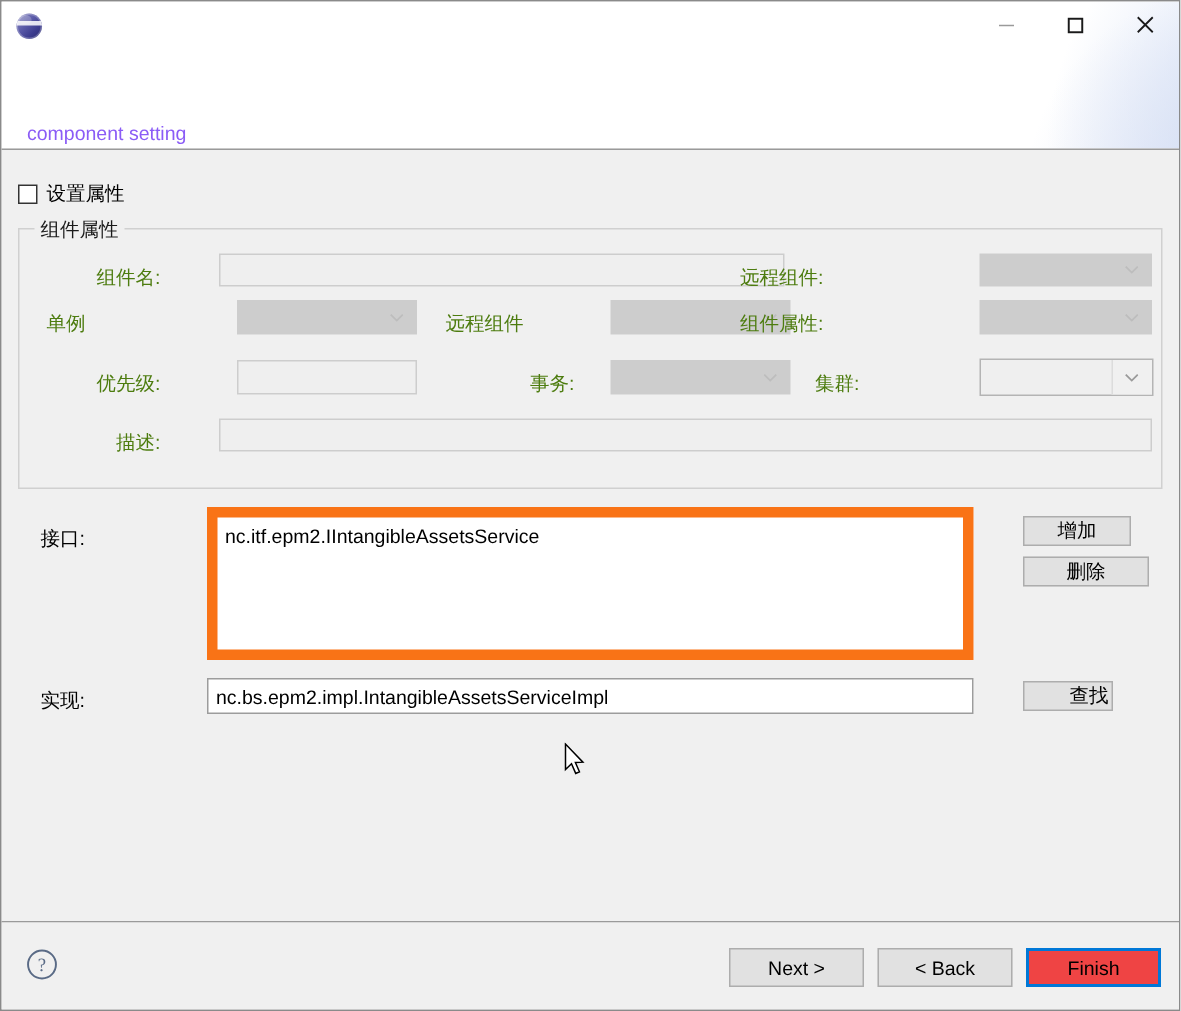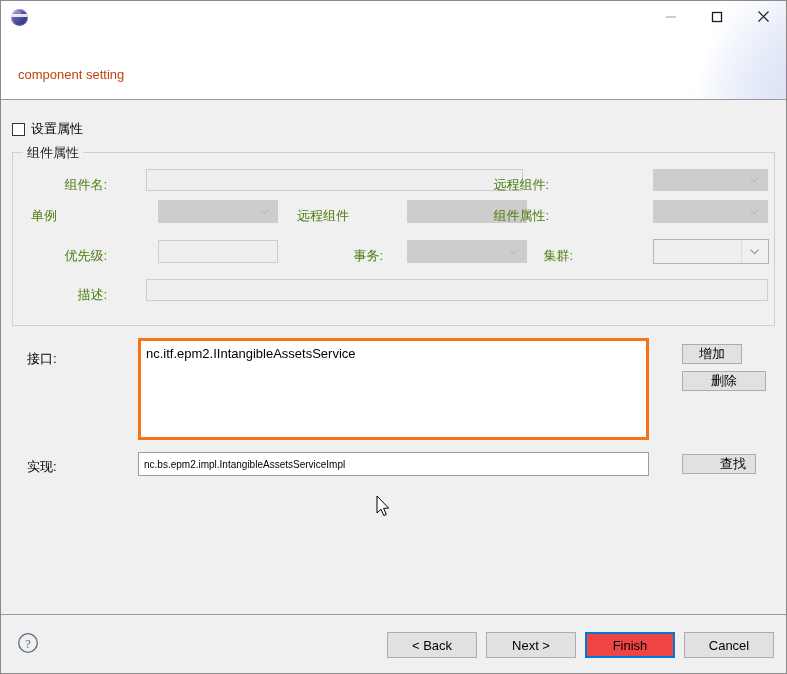--- a/index.html
+++ b/index.html
@@ -88,23 +88,23 @@
   .wizard-title {
     position: absolute;
     left: 9px; top: 37px;
     font-size: 15px;
     font-weight: bold;
     color: #101010;
     letter-spacing: 0.1px;
   }
   .wizard-subtitle {
     position: absolute;
-    left: 17px; top: 66px;
-    font-size: 13px;
-    color: #c2410c;
+    left: 17px; top: 80px;
+    font-size: 13px;
+    color: #8b5cf6;
   }
   .header-rule {
     position: absolute;
     left: 0; top: 98px;
     width: 785px;
     height: 1px;
     background: #9a9a9a;
   }
 
   
@@ -200,41 +200,41 @@
   
   .row-label {
     position: absolute;
     font-size: 13px;
     color: #000;
   }
   .bigbox {
     position: absolute;
     box-sizing: border-box;
     background: #ffffff;
-    border: 3px solid #f97316;
+    border: 7px solid #f97316;
     overflow: hidden;
   }
   .bigbox .txt {
     position: absolute;
     left: 5px; top: 5px;
     font-size: 13px;
     color: #000;
     white-space: nowrap;
   }
   .impbox {
     position: absolute;
     box-sizing: border-box;
     background: #ffffff;
     border: 1px solid #9c9c9c;
     display: flex;
     align-items: center;
     padding-left: 5px;
   }
   .impbox .txt {
-    font-size: 10px;
+    font-size: 13px;
     color: #000;
     white-space: nowrap;
   }
 
   .sidebtn {
     position: absolute;
     box-sizing: border-box;
     background: #e1e1e1;
     border: 1px solid #adadad;
     font-size: 13px;
@@ -401,45 +401,44 @@
       </div>
 
       <div class="fld-label rt" style="left:18px; top:133px; width:76px;">描述:</div>
       <div class="textbox" style="left:133px; top:126px; width:622px; height:22px;"></div>
     </div>
 
     <div class="row-label" style="left:26px; top:250px;">接口:</div>
     <div class="bigbox" style="left:137px; top:238px; width:511px; height:102px;">
       <div class="txt">nc.itf.epm2.IIntangibleAssetsService</div>
     </div>
-    <div class="sidebtn" style="left:681px; top:244px; width:60px; height:20px;">增加</div>
+    <div class="sidebtn" style="left:681px; top:244px; width:72px; height:20px;">增加</div>
     <div class="sidebtn" style="left:681px; top:271px; width:84px; height:20px;">删除</div>
 
     <div class="row-label" style="left:26px; top:358px;">实现:</div>
     <div class="impbox" style="left:137px; top:352px; width:511px; height:24px;">
       <span class="txt">nc.bs.epm2.impl.IntangibleAssetsServiceImpl</span>
     </div>
-    <div class="sidebtn" style="left:681px; top:354px; width:74px; height:20px;padding-left:28px;">查找</div>
+    <div class="sidebtn" style="left:681px; top:354px; width:60px; height:20px;padding-left:28px;">查找</div>
 
   </div>
 
   <div class="footer-rule"></div>
   <div class="footer">
     <div class="help-icon">
       <svg width="22" height="22" viewBox="0 0 22 22">
         <circle cx="11" cy="11" r="9.3" fill="none" stroke="#5a6b86" stroke-width="1.3"></circle>
         <text x="11" y="15.6" font-size="12.5" font-family="Liberation Serif, serif" fill="#5a6b86" text-anchor="middle">?</text>
       </svg>
     </div>
 
     <div class="btnrow">
+      <button class="wbtn">Next &gt;</button>
       <button class="wbtn">&lt; Back</button>
-      <button class="wbtn">Next &gt;</button>
       <button class="wbtn default">Finish</button>
-      <button class="wbtn">Cancel</button>
     </div>
   </div>
 
   <div class="cursor-arrow">
     <svg width="16" height="24" viewBox="0 0 16 24">
       <path d="M1 1 L1 18 L5 14.2 L7.8 20.6 L10.3 19.5 L7.6 13.3 L12.6 13.1 Z" fill="#ffffff" stroke="#000000" stroke-width="1"></path>
     </svg>
   </div>
 
 </div>

